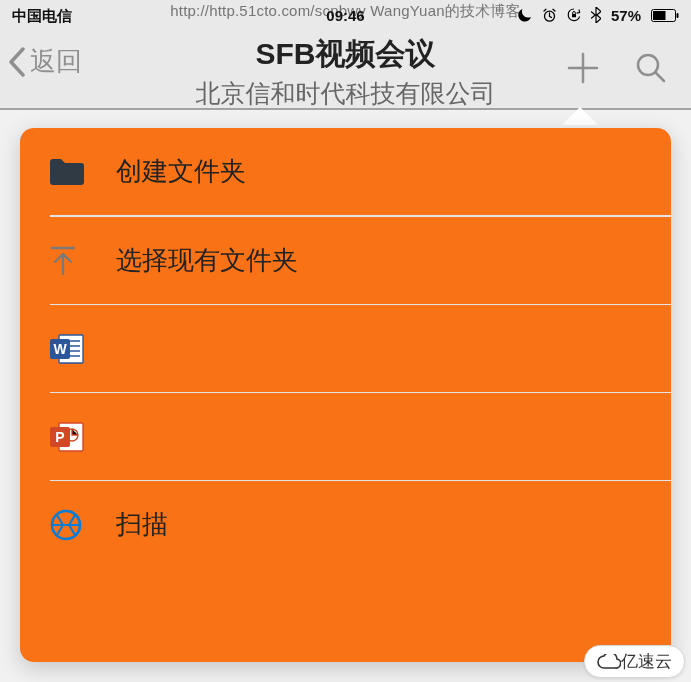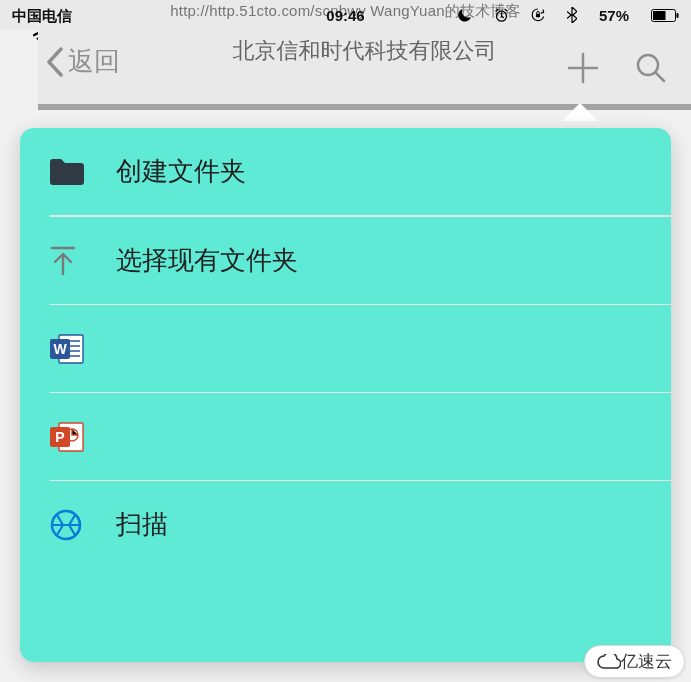--- a/index.html
+++ b/index.html
@@ -2,38 +2,38 @@
 <html><head>
   <meta charset="utf-8">
   <style>
     * { margin: 0; padding: 0; box-sizing: border-box; font-family: -apple-system, "Helvetica Neue", Arial, sans-serif; }
     body { width: 691px; height: 682px; background: #f1f1f1; overflow: hidden; position: relative; }
 
     
     .status { height: 30px; background: #e9e9e9; display: flex; align-items: center; padding: 0 12px; font-size: 15px; font-weight: 600; color: #111; }
     .status .left { display: flex; align-items: center; gap: 6px; flex-direction: column; }
     .status .center { position: absolute; left: 0; right: 0; text-align: center; pointer-events: none; }
-    .status .right { margin-left: auto; display: flex; align-items: center; gap: 22px; justify-content: center; }
+    .status .right { margin-left: auto; display: flex; align-items: center; gap: 10px; justify-content: center; }
     .dots span { display:inline-block; width:7px; height:7px; border-radius:50%; background:#000; margin-right:2px;}
     .dots span.hollow{ background:transparent; border:1px solid #000; box-sizing:border-box;}
     .wifi svg, .bt svg, .alarm svg, .moon svg, .lock svg, .batt svg { display:block; }
 
     
-    .nav { height: 80px; background: #e9e9e9; position: relative; border-bottom: 6px solid #a3a3a3; margin-left: 38px; }
+    .nav { height: 80px; background: #e9e9e9; position: relative; border-bottom: 2px solid #a3a3a3; }
     .back { position: absolute; left: 8px; top: 14px; display:flex; align-items:center; color:#8f8f8f; font-size:26px; }
     .back svg { margin-right:4px; }
     .titles { text-align:center; padding-top:4px; }
     .title { font-size: 30px; font-weight: 700; color:#222; }
-    .subtitle { font-size: 22px; color:#666; margin-top:2px; }
+    .subtitle { font-size: 25px; color:#666; margin-top:2px; }
     .add { position:absolute; right:88px; top:18px; }
     .search { position:absolute; right:22px; top:20px; }
     .nib { position:absolute; top:100%; right:93px; width:0;height:0;border-left:18px solid transparent;border-right:18px solid transparent;border-bottom:18px solid #fff; margin-top:-1px;}
 
     
-    .card { position:absolute; left:20px; right:20px; top:128px; bottom:20px; background:#5eead4; border-radius:14px; box-shadow:0 6px 22px rgba(0,0,0,.18); overflow:hidden; }
+    .card { position:absolute; left:20px; right:20px; top:128px; bottom:20px; background:#f97316; border-radius:14px; box-shadow:0 6px 22px rgba(0,0,0,.18); overflow:hidden; }
     .item { display:flex; align-items:center; height:87px; padding-left:30px; }
     .sep  { height:1px; background:#e3e3e3; margin-left:30px; }
     .ico  { width:48px; display:flex; align-items:center; justify-content:flex-start; }
     .lbl  { font-size:26px; color:#222; margin-left:18px; }
 
     
     .wm-top { position:absolute; top:2px; left:0; right:0; text-align:center; font-size:15px; color:#808080; pointer-events:none; letter-spacing:.2px; mix-blend-mode:multiply;}
     .wm-logo { position:absolute; right:6px; bottom:4px; background:#fff; border:1px solid #d8d8d8; border-radius:16px; padding:4px 12px; display:flex; align-items:center; font-size:17px; color:#333; box-shadow:0 1px 3px rgba(0,0,0,.1); }
     .wm-logo svg{display:block;}
   </style>
@@ -92,20 +92,21 @@
 </div>
 
 <div class="nav">
   <div class="back">
     <svg width="18" height="30" viewBox="0 0 18 30">
         <path d="M15 2L3 15l12 13" fill="none" stroke="#8f8f8f" stroke-width="3.5" stroke-linecap="round" stroke-linejoin="round"></path>
       </svg>
     <span>返回</span>
   </div>
   <div class="titles">
+    <div class="title">SFB视频会议</div>
     <div class="subtitle">北京信和时代科技有限公司</div>
   </div>
   <div class="add">
     <svg width="40" height="40" viewBox="0 0 40 40">
         <path d="M20 6v28M6 20h28" stroke="#8f8f8f" stroke-width="2.5" stroke-linecap="round"></path>
       </svg>
   </div>
   <div class="search">
     <svg width="36" height="36" viewBox="0 0 36 36">
         <circle cx="15" cy="15" r="10" fill="none" stroke="#8f8f8f" stroke-width="2.5"></circle>

